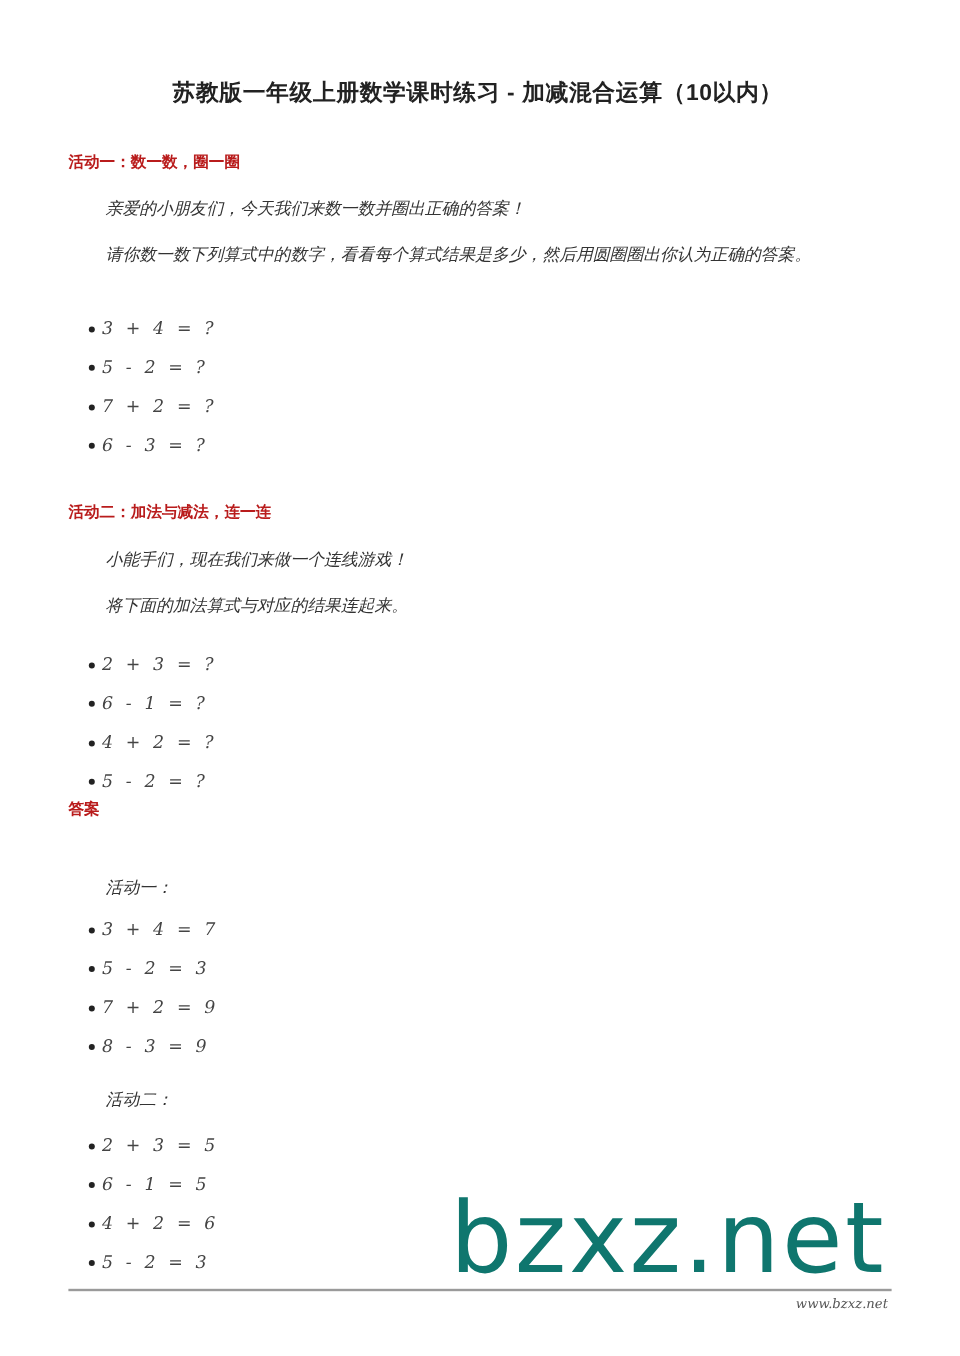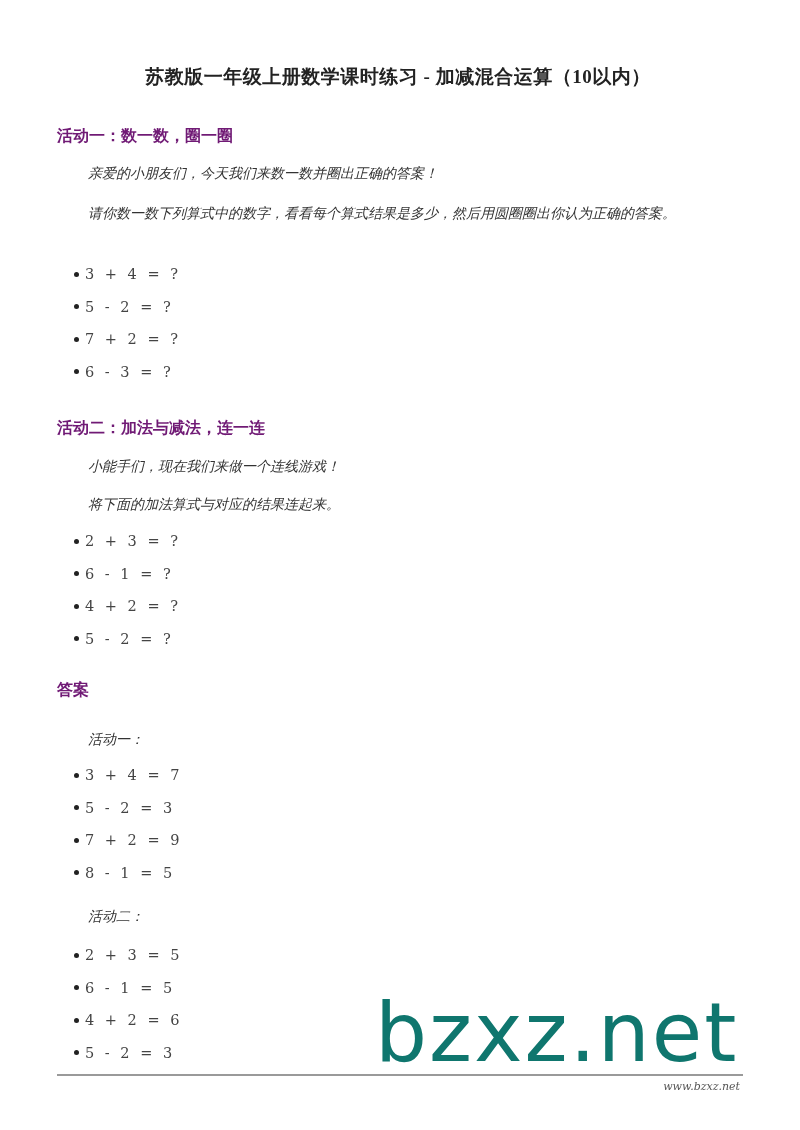--- a/index.html
+++ b/index.html
@@ -1,28 +1,28 @@
 <!DOCTYPE html>
 <html><head>
   <meta charset="utf-8">
   <style>
     html, body { margin: 0; padding: 0; background: #ffffff; }
     body { width: 800px; height: 1130px; position: relative; overflow: hidden;
            font-family: "DejaVu Serif", "Liberation Serif", serif; color: #333333; }
     .title { position: absolute; top: 64px; left: 0; width: 796px; text-align: center;
-             font-family: Liberation Serif, serif; font-weight: bold;
+             font-family: Liberation Sans, sans-serif; font-weight: bold;
              font-size: 19px; color: #222; letter-spacing: 0.5px; }
     .h2 { position: absolute; left: 57px; font-family: "DejaVu Sans", "Liberation Sans", sans-serif;
-          font-weight: bold; font-size: 16px; color: #701a75; }
+          font-weight: bold; font-size: 13px; color: #b91c1c; }
     .para { position: absolute; left: 88px; font-size: 14px; color: #333; font-style: italic; }
     .para.wrap { width: 660px; line-height: 24px; text-indent: 0; }
     .list { position: absolute; left: 74px; margin: 0; padding: 0; list-style: none; }
     .list li { height: 32.5px; line-height: 20px; font-size: 14.5px; color: #444; display: flex; align-items: center; }
     .list li .bullet { width: 5px; height: 5px; border-radius: 50%; background: #222; margin-right: 6px; display: inline-block; }
-    .list li .expr { word-spacing: 4px; letter-spacing: 1px; }
+    .list li .expr { word-spacing: 4px; letter-spacing: 1px; font-style: italic; }
     .watermark { position: absolute; left: 375px; top: 985px; font-family: "DejaVu Sans", "Liberation Sans", sans-serif;
                  font-weight: normal; font-size: 82px; color: #0f766e; letter-spacing: 2px; }
     .footer-line { position: absolute; left: 57px; top: 1074px; width: 686px; height: 2px; background: #9a9a9a; }
     .footer-url { position: absolute; right: 60px; top: 1080px; font-style: italic; font-size: 11px; color: #555; }
   </style>
 </head>
 <body>
 
 <div class="title">苏教版一年级上册数学课时练习 - 加减混合运算（10以内）</div>
 
@@ -44,57 +44,57 @@
     </li>
   <li>
       <span class="bullet"></span>
       <span class="expr">6 - 3 = ?</span>
     </li>
 </ul>
 
 <div class="h2" style="top:418px;">活动二：加法与减法，连一连</div>
 <div class="para" style="top:458px;">小能手们，现在我们来做一个连线游戏！</div>
 <div class="para" style="top:496px;">将下面的加法算式与对应的结果连起来。</div>
-<ul class="list" style="top:525px;">
+<ul class="list" style="top:538px;">
   <li>
       <span class="bullet"></span>
       <span class="expr">2 + 3 = ?</span>
     </li>
   <li>
       <span class="bullet"></span>
       <span class="expr">6 - 1 = ?</span>
     </li>
   <li>
       <span class="bullet"></span>
       <span class="expr">4 + 2 = ?</span>
     </li>
   <li>
       <span class="bullet"></span>
       <span class="expr">5 - 2 = ?</span>
     </li>
 </ul>
 
-<div class="h2" style="top:680px;">答案</div>
+<div class="h2" style="top:665px;">答案</div>
 <div class="para" style="top:731px;">活动一：</div>
 <ul class="list" style="top:759px;">
   <li>
       <span class="bullet"></span>
       <span class="expr">3 + 4 = 7</span>
     </li>
   <li>
       <span class="bullet"></span>
       <span class="expr">5 - 2 = 3</span>
     </li>
   <li>
       <span class="bullet"></span>
       <span class="expr">7 + 2 = 9</span>
     </li>
   <li>
       <span class="bullet"></span>
-      <span class="expr">8 - 1 = 5</span>
+      <span class="expr">8 - 3 = 9</span>
     </li>
 </ul>
 <div class="para" style="top:908px;">活动二：</div>
 <ul class="list" style="top:939px;">
   <li>
       <span class="bullet"></span>
       <span class="expr">2 + 3 = 5</span>
     </li>
   <li>
       <span class="bullet"></span>

